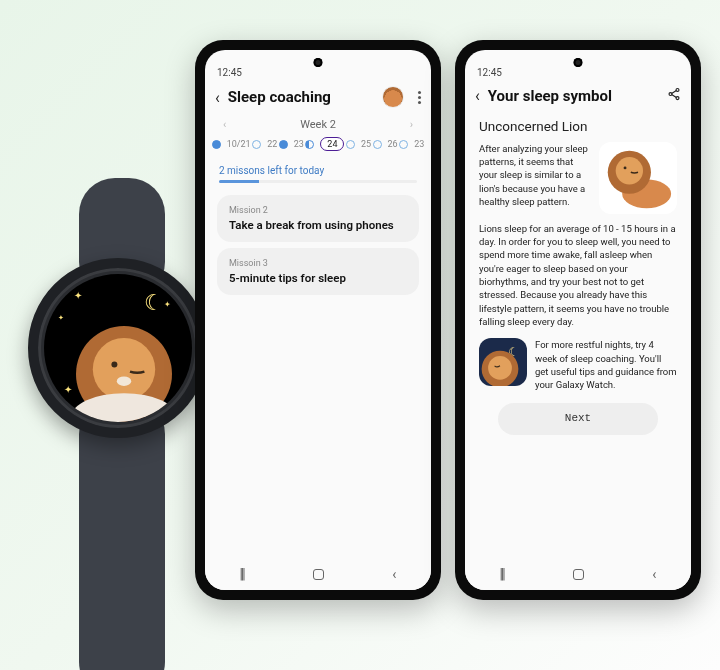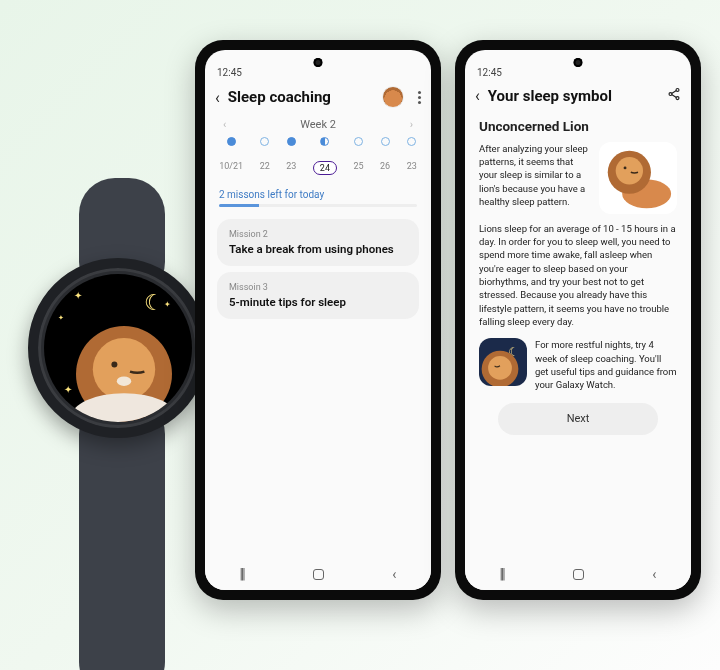--- a/index.html
+++ b/index.html
@@ -61,21 +61,21 @@
   }
   .kebab { display:flex; flex-direction:column; gap:2px; margin-left:6px;}
   .kebab span{width:3px;height:3px;border-radius:50%;background:#555;}
   .share { font-size:14px; }
 
   
   .weeknav { display:flex;align-items:center;justify-content:space-between;
     font-size:11px;color:#666;padding:2px 18px 6px;}
   .weeknav .arrow{color:#bbb;}
   .days { display:flex;justify-content:space-around;padding:0 6px 6px;}
-  .day { display:flex;flex-direction:column;align-items:center;gap:15px;font-size:9px;color:#888;}
+  .day { display:flex;flex-direction:row;align-items:center;gap:6px;font-size:9px;color:#888;}
   .dot { width:9px;height:9px;border-radius:50%;border:1.5px solid #7fb3e3;background:transparent;}
   .dot.full{background:#4a8bd8;border-color:#4a8bd8;}
   .dot.half{background:linear-gradient(90deg,#4a8bd8 0 50%, transparent 50%);border-color:#4a8bd8;}
   .day.sel .lbl{background:#fff;border:1px solid #4c1d95;border-radius:10px;padding:1px 6px;color:#222;}
 
   .summary { font-size:10px;color:#3e7bc4;padding:8px 14px 4px;}
   .prog { height:3px;margin:0 14px 6px;background:#eee;border-radius:2px;overflow:hidden;}
   .prog .bar{height:100%;width:20%;background:#5a95dc;}
 
   .card {
@@ -90,32 +90,32 @@
   .navbar{
     position:absolute;bottom:0;left:0;right:0;height:32px;
     display:flex;justify-content:space-around;align-items:center;
     font-size:14px;color:#666;background:#fafafa;
   }
   .nb-recent{letter-spacing:-2px;}
   .nb-home{width:11px;height:11px;border:1.3px solid #666;border-radius:3px;}
 
   
   .body-r{padding:4px 14px 0;font-size:9.5px;color:#222;line-height:1.4;}
-  .body-r h2{font-size:13.5px;font-weight:700;margin-bottom:6px;}
+  .body-r h2{font-size:13.5px;font-weight:400;margin-bottom:6px;}
   .body-r .intro{overflow:hidden;}
   .lionbox{
     float:right;width:78px;height:72px;border-radius:12px;background:#fff;
     margin-left:6px;display:flex;align-items:center;justify-content:center;
   }
   .tip{display:flex;gap:8px;margin-top:10px;align-items:flex-start;}
   .tip .ic{width:48px;height:48px;border-radius:12px;background:#1b2a4a;flex-shrink:0;position:relative;overflow:hidden;}
   .tip .ic .moon{position:absolute;top:6px;right:8px;color:#ffe28a;font-size:12px;}
   .nextbtn{
     margin:12px auto 0; width:160px;text-align:center;
-    background:#eee;border-radius:18px;padding:8px 0;font-size:11px;color:#333;
+    background:#eee;border-radius:18px;padding:8px 0;font-size:11px;color:#333;font-family:Liberation Mono, monospace;
   }
 
   
   .watch-wrap{position:absolute;left:28px;top:258px;width:188px;}
   .strap{position:absolute;left:50%;transform:translateX(-50%);width:86px;background:#3d4149;border-radius:36px;}
   .strap.top{top:-80px;height:120px;}
   .strap.bot{top:140px;height:300px;}
   .watch{
     position:relative;width:180px;height:180px;border-radius:50%;
     background:#2a2c30;border:10px solid #1f2125;

